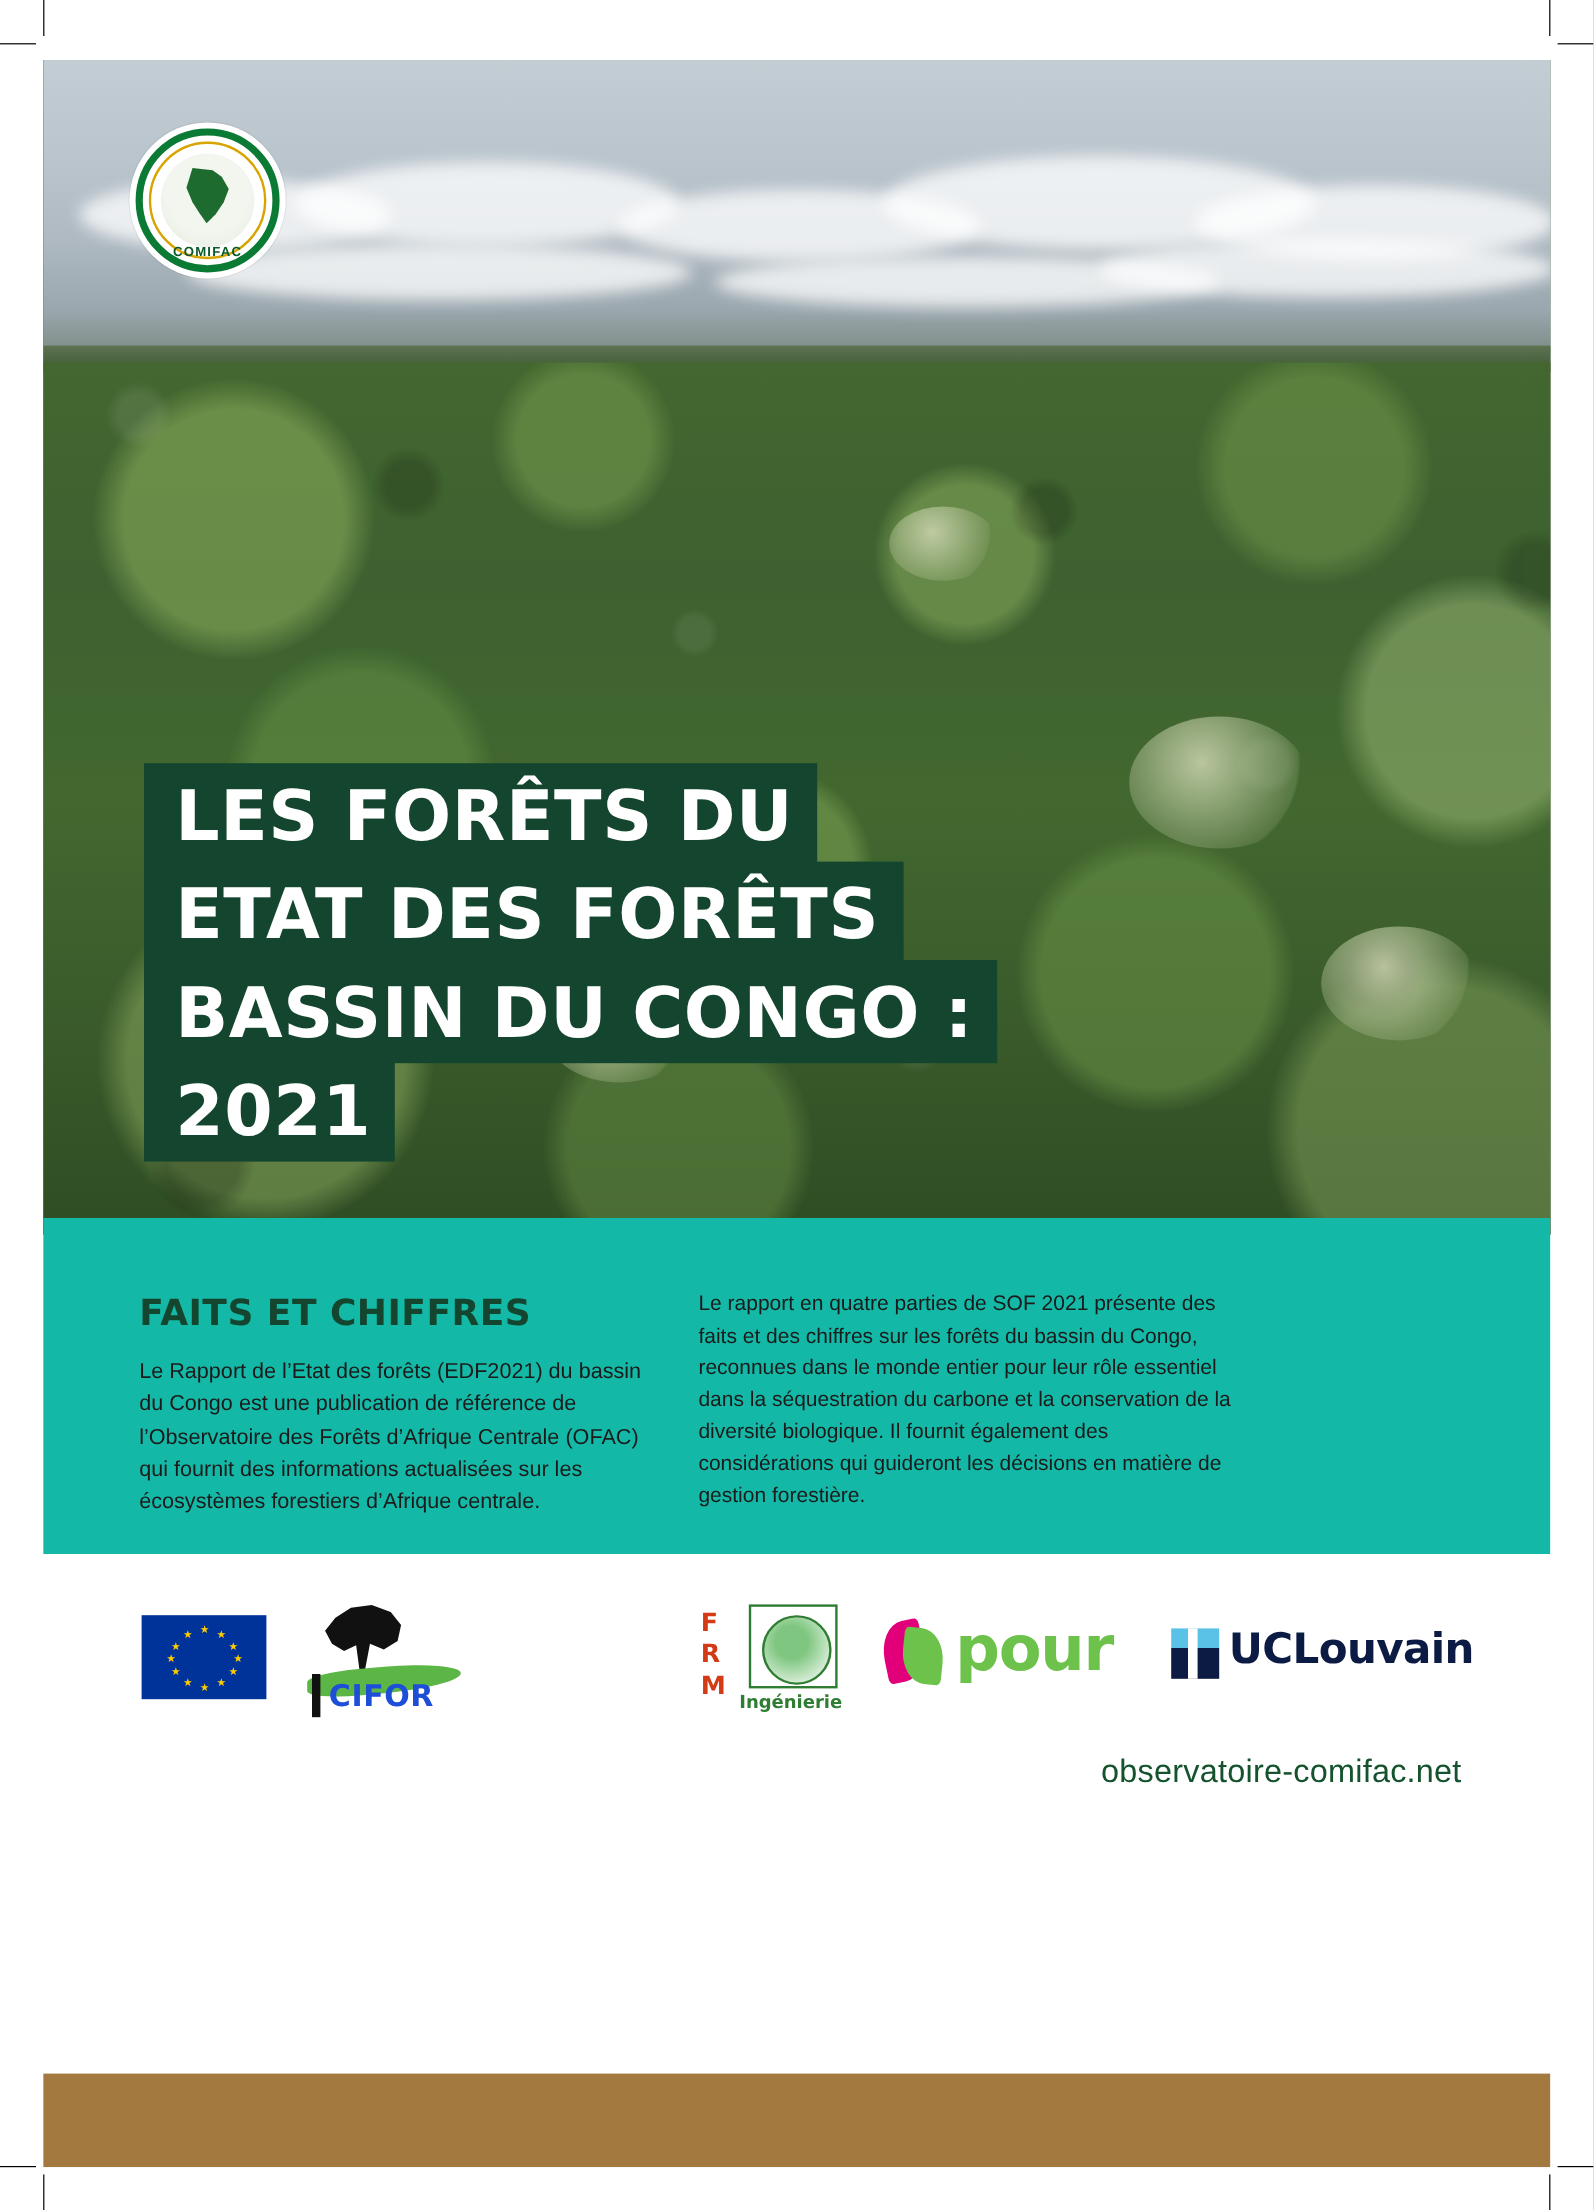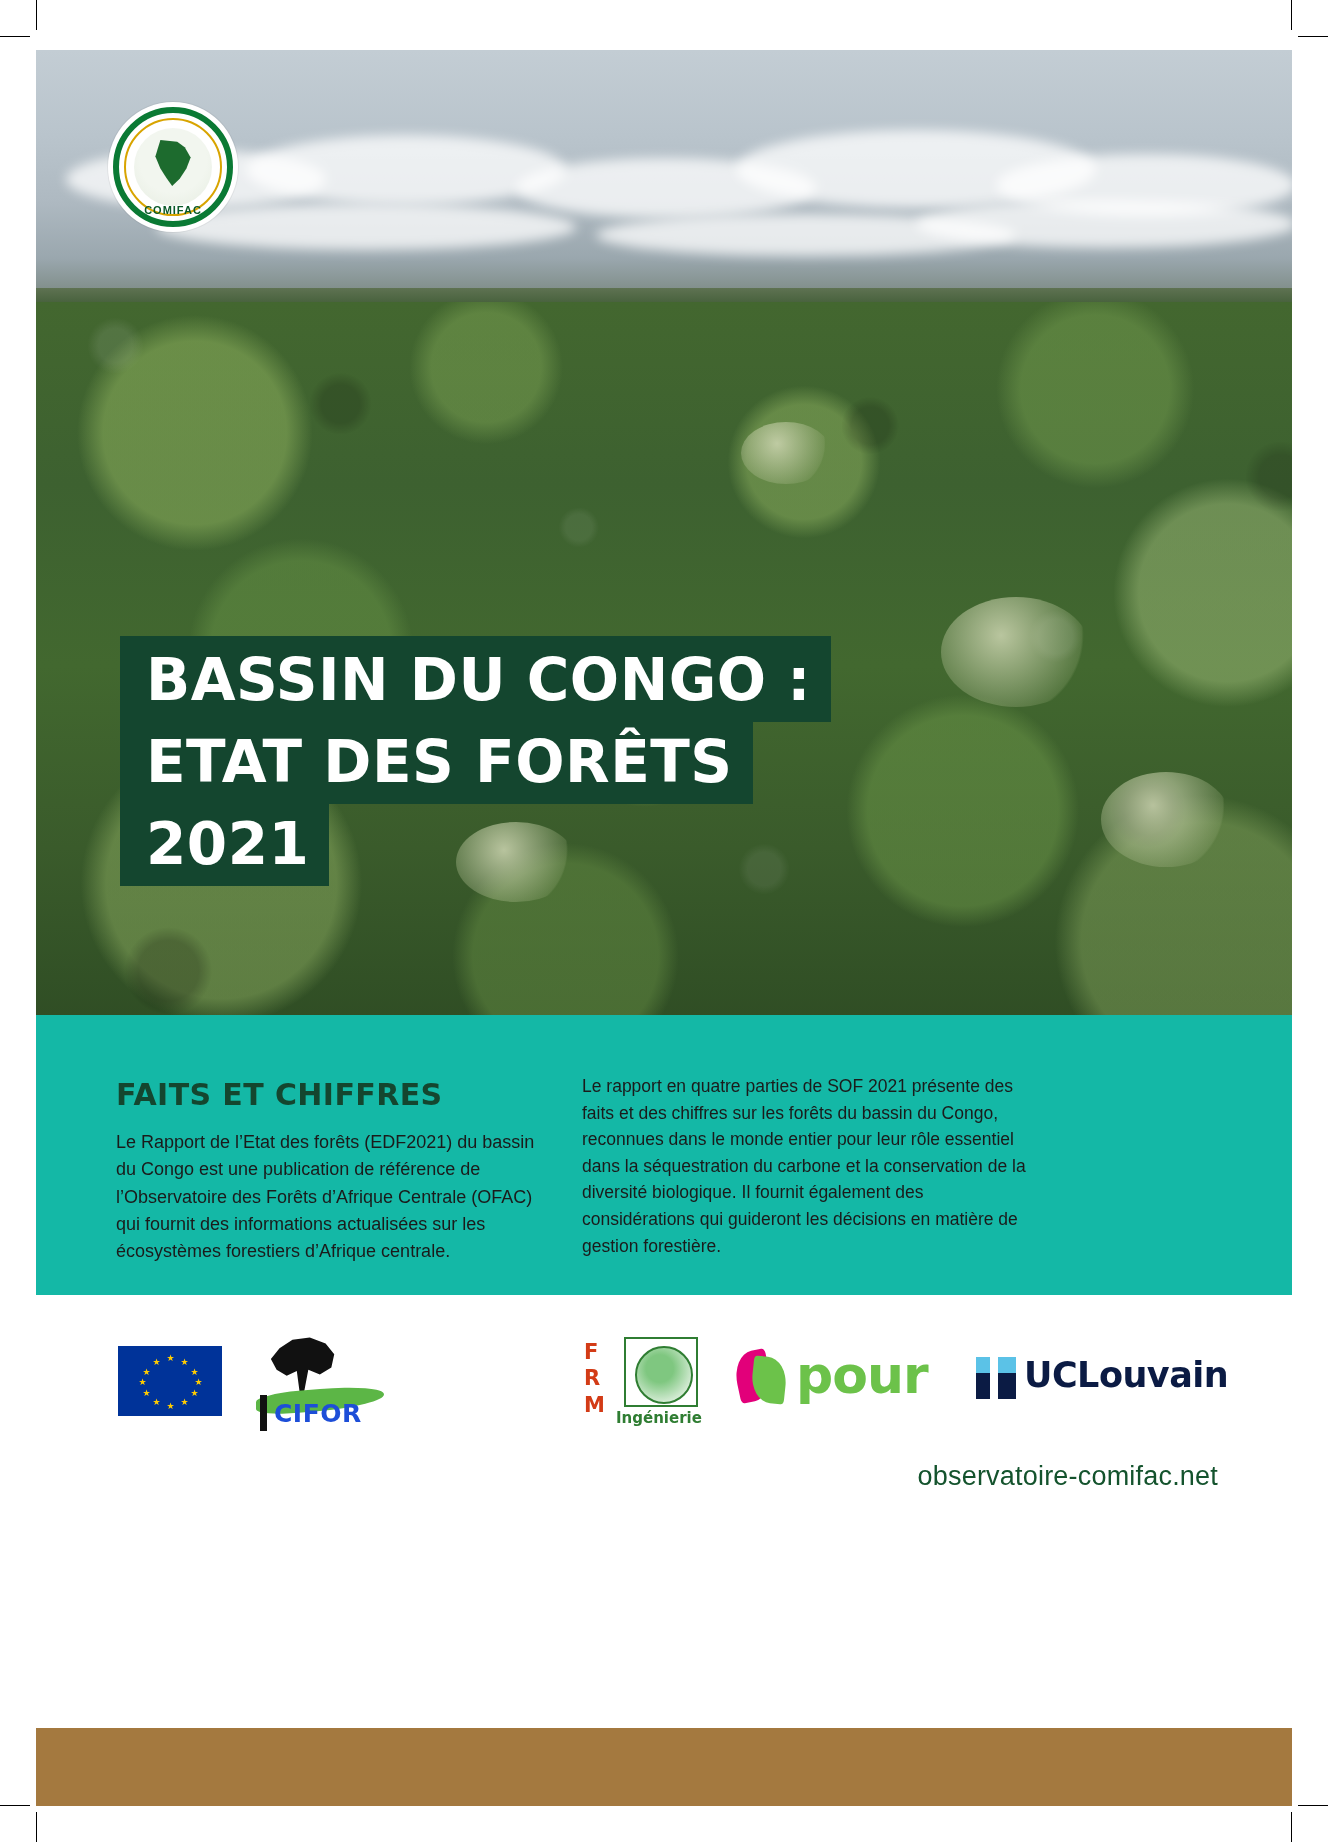--- a/index.html
+++ b/index.html
@@ -529,22 +529,23 @@
       <div class="comifac-ring"></div>
       <div class="comifac-ring2"></div>
       <div class="comifac-inner">
         <div class="comifac-map"></div>
       </div>
       <div class="comifac-bottom-text">COMIFAC</div>
     </div>
 
 
     <div class="title-wrap">
+      <div><span class="title-line">LES FORÊTS DU</span></div>
+      <div><span class="title-line">ETAT DES FORÊTS</span></div>
       <div><span class="title-line">BASSIN DU CONGO :</span></div>
-      <div><span class="title-line">ETAT DES FORÊTS</span></div>
       <div><span class="title-line">2021</span></div>
     </div>
 
     <div class="photo-credit">© Axel Fassio/CIFOR-ICRAF</div>
   </div>
 
   <div class="facts">
     <div class="facts-heading">FAITS ET CHIFFRES</div>
     <div class="col-left">Le Rapport de l’Etat des forêts (EDF2021) du bassin du Congo est une publication de référence de l’Observatoire des Forêts d’Afrique Centrale (OFAC) qui fournit des informations actualisées sur les écosystèmes forestiers d’Afrique centrale.</div>
     <div class="col-right">Le rapport en quatre parties de SOF 2021 présente des faits et des chiffres sur les forêts du bassin du Congo, reconnues dans le monde entier pour leur rôle essentiel dans la séquestration du carbone et la conservation de la diversité biologique. Il fournit également des considérations qui guideront les décisions en matière de gestion forestière.</div>

